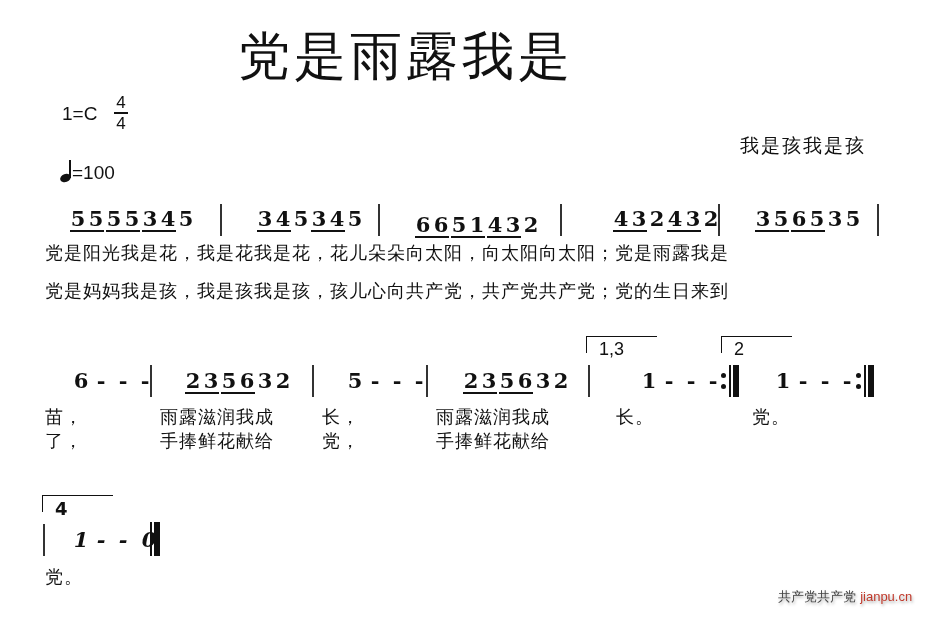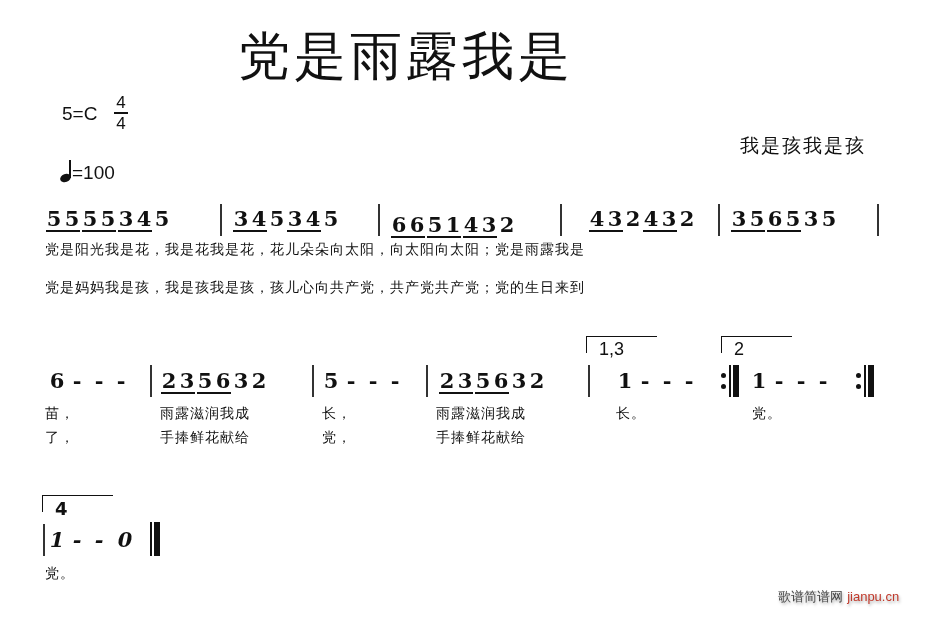--- a/index.html
+++ b/index.html
@@ -16,42 +16,42 @@
   .key { left: 62px; top: 103px; font-family: "Liberation Sans", sans-serif; font-size: 19px; }
   .timesig { left: 114px; top: 94px; width: 14px; text-align: center; font-family: "Liberation Sans", sans-serif; font-size: 17px; line-height: 17px; }
   .timesig .bar { height: 2px; background: #111; margin: 1px 0; }
   .tempo { left: 60px; top: 160px; font-family: "Liberation Sans", sans-serif; font-size: 19px; white-space: nowrap; }
   .note-icon { display: inline-block; position: relative; width: 12px; height: 22px; vertical-align: -3px; }
   .note-icon .stem { position: absolute; left: 9px; top: 0; width: 2px; height: 18px; background: #111; }
   .note-icon .head { position: absolute; left: 0; top: 14px; width: 11px; height: 8px; border-radius: 50%; background: #111; transform: rotate(-20deg); }
   .composer { left: 740px; top: 133px; font-size: 19px; letter-spacing: 2px; white-space: nowrap; font-family: "DejaVu Sans", sans-serif; }
 
   .row { position: absolute; left: 0; width: 929px; }
-  .notes { position: absolute; font-family: "DejaVu Serif", serif; font-weight: bold; font-size: 21px; white-space: nowrap; }
+  .notes { position: absolute; font-family: "DejaVu Serif", serif; font-weight: bold; font-size: 21px; white-space: nowrap; margin-left: 24px; }
   .n { display: inline-block; width: 18px; text-align: center; position: relative; }
   .n.ul::after { content: ""; position: absolute; left: 1px; right: 1px; bottom: -1px; height: 2px; background: #111; }
   .n.ul.joinr::after { right: -2px; }
   .dash { display: inline-block; width: 22px; text-align: center; font-weight: bold; }
   .barline { position: absolute; width: 1.5px; background: #333; }
   .dbl-end { position: absolute; }
   .dbl-end .thin { position: absolute; left: 0; width: 2px; background: #111; }
   .dbl-end .thick { position: absolute; left: 5px; width: 6px; background: #111; }
   .repeat-dots { position: absolute; width: 5px; }
   .repeat-dots span { position: absolute; width: 5px; height: 5px; background: #111; border-radius: 50%; left: 0; }
-  .lyric { position: absolute; font-family: Liberation Sans, sans-serif; font-size: 14px; white-space: nowrap; letter-spacing: 1px; }
+  .lyric { position: absolute; font-family: Liberation Sans, sans-serif; font-size: 18px; white-space: nowrap; letter-spacing: 1px; }
   .volta { position: absolute; border-top: 1.5px solid #111; border-left: 1.5px solid #111; height: 16px; }
   .volta span { position: absolute; left: 12px; top: 2px; font-family: Liberation Sans, sans-serif; font-size: 18px; }
   .watermark { left: 778px; top: 588px; font-size: 13px; white-space: nowrap; font-family: "DejaVu Serif", serif; color: #444; text-shadow: 1px 2px 3px #aaa; }
   .watermark .site { color: #c0392b; font-family: "Liberation Sans", sans-serif; }
 </style>
 </head>
 <body>
 
 <div class="abs title">党是雨露我是</div>
-<div class="abs key">5=C</div>
+<div class="abs key">1=C</div>
 <div class="abs timesig">
   <div>4</div>
   <div class="bar"></div>
   <div>4</div>
 </div>
 <div class="abs tempo">
   <span class="note-icon"><span class="stem"></span><span class="head"></span></span><span>=100</span>
 </div>
 <div class="abs composer">我是孩我是孩</div>
 
@@ -156,15 +156,15 @@
     <span class="n">1</span><span class="dash">-</span><span class="dash">-</span><span class="n" style="width:30px;">0</span>
   </div>
   <div class="dbl-end" style="left:150px; top:32px;">
     <div class="thin" style="height:34px; left:0;"></div>
       <div class="thick" style="height:34px; left:4px;"></div>
   </div>
   <div class="lyric" style="left:45px; top:75px;">党。</div>
 </div>
 
 <div class="abs watermark">
-  <span>歌谱简谱网</span>
+  <span>共产党共产党</span>
   <span class="site">jianpu.cn</span>
 </div>
 
 </body></html>

